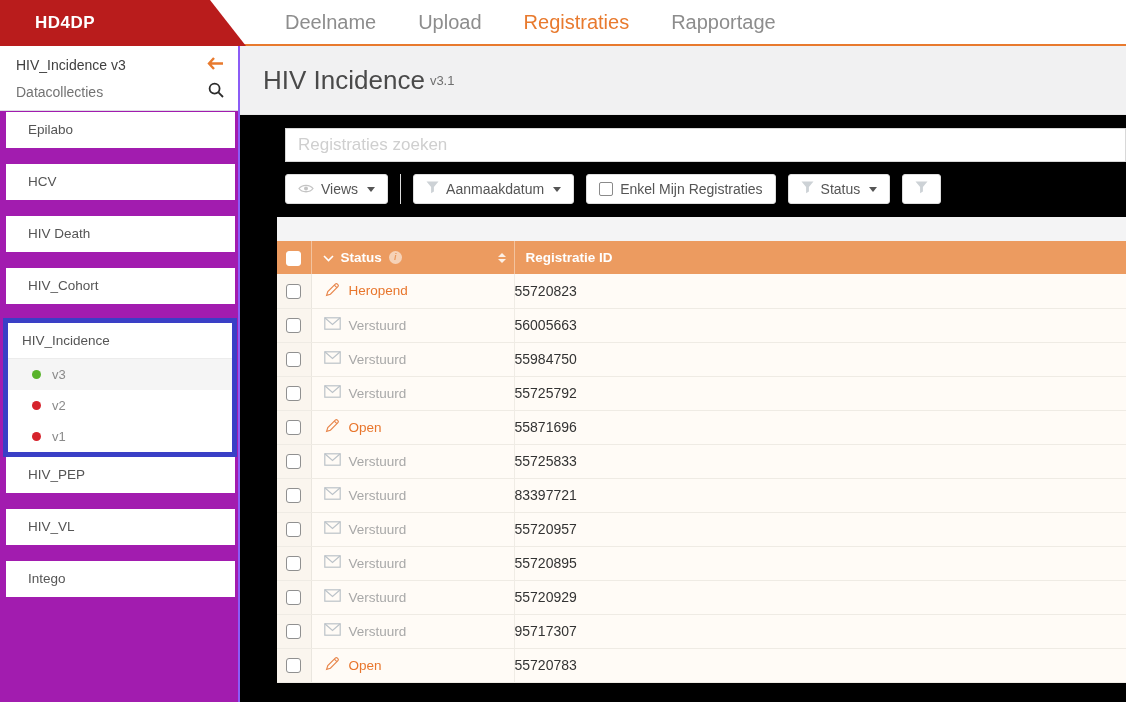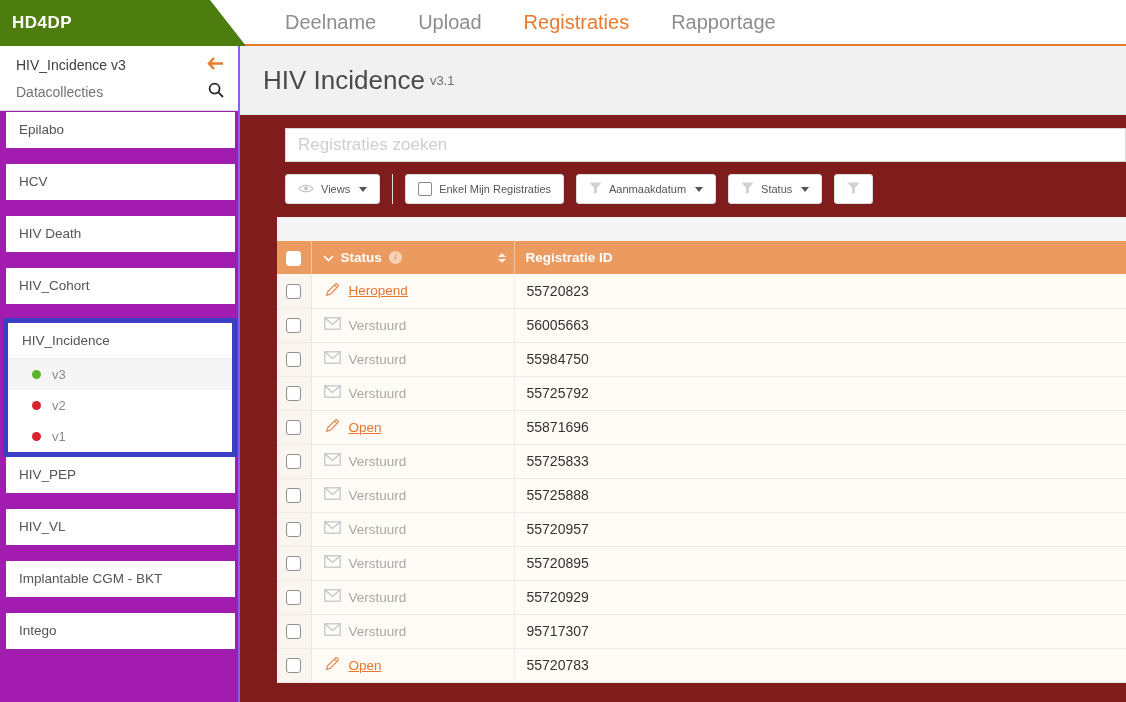--- a/index.html
+++ b/index.html
@@ -1,66 +1,66 @@
 <!DOCTYPE html>
 <html><head>
 <meta charset="utf-8">
 <style>
   * { margin:0; padding:0; box-sizing:border-box; }
   html,body { width:1126px; height:702px; overflow:hidden; background:#fff;
               font-family:"Liberation Sans", sans-serif; }
 
   
   .topbar { position:relative; height:46px; background:#fff; border-bottom:2px solid #e87a2e; }
-  .logo { position:absolute; left:0; top:0; width:246px; height:46px; background:#4d7c0f;
+  .logo { position:absolute; left:0; top:0; width:246px; height:46px; background:#b91c1c;
           clip-path:polygon(0 0, 210px 0, 246px 100%, 0 100%);
           color:#fff; font-size:17px; font-weight:bold; letter-spacing:.5px;
-          line-height:46px; padding-left:12px; cursor:pointer; }
+          line-height:46px; padding-left:35px; cursor:pointer; }
   .nav { margin-left:246px; height:44px; display:flex; align-items:center; padding-left:18px; }
   .nav-item { padding:0 21px; font-size:20px; color:#8d8d8d; cursor:pointer; white-space:nowrap; }
   .nav-item.active { color:#e87a2e; }
 
   
   .layout { display:flex; height:656px; }
 
   
   .sidebar { width:240px; flex:0 0 240px; background:#a21caf; border-right:2px solid #8b5cf6;
              display:flex; flex-direction:column; }
   .sidebar-head { background:#fff; padding:11px 14px 9px 16px; border-bottom:1px solid #dcdfe2; }
   .ctx-row { display:flex; justify-content:space-between; align-items:center;
              font-size:14px; color:#404040; }
   .dc-row  { display:flex; justify-content:space-between; align-items:center;
              font-size:14px; color:#737373; margin-top:9px; }
   .sidebar-list { flex:1; padding:1px 3px 0 6px; overflow:hidden; }
-  .card { background:#fff; height:36px; line-height:36px; padding-left:13px;
+  .card { background:#fff; height:36px; line-height:36px; padding-left:22px;
           font-size:13.5px; color:#555; margin-bottom:16px; cursor:pointer; }
   .ring { border:5px solid #3a3fc6; margin:-2px -2px 0 -3px; }
   .card-exp { background:#fff; }
   .card-title { height:36px; line-height:36px; padding-left:14px; font-size:13.5px;
                 color:#555; border-bottom:1px solid #ececec; cursor:pointer; }
   .vrow { height:31px; display:flex; align-items:center; padding-left:24px; gap:11px;
           font-size:13px; color:#8a8a8a; cursor:pointer; }
   .vrow.current { background:#f5f5f5; }
   .dot { width:9px; height:9px; border-radius:50%; flex:0 0 9px; }
 
   
-  .main { flex:1; min-width:0; background:#7f1d1d; display:flex; flex-direction:column; }
+  .main { flex:1; min-width:0; background:#000000; display:flex; flex-direction:column; }
   .page-head { height:69px; background:#f1f1f2; border-bottom:1px solid #e8e8e8;
                display:flex; align-items:center; padding-left:23px; }
   .page-title { font-size:26px; color:#4a4a4a; font-weight:400; }
   .page-ver { font-size:13px; color:#6f6f6f; margin-left:5px; }
   .content { padding-left:12px;margin-left:25px; }
   .search { display:block; width:calc(100% - 8px); margin:13px 0 0 8px; height:34px;
             border:1px solid #d8d8d8; padding:0 12px; font-size:17px; color:#555;
             font-family:inherit; outline:none; }
   .search::placeholder { color:#cfcfcf; }
 
   .toolbar { display:flex; align-items:center; gap:12px; margin:12px 0 0 8px; }
   .btn { display:flex; align-items:center; gap:7px; height:30px; padding:0 12px;
-         background:#fff; border:1px solid #ddd; border-radius:3px; font-size:11px;
+         background:#fff; border:1px solid #ddd; border-radius:3px; font-size:14px;
          color:#555; cursor:pointer; white-space:nowrap; }
   .vdiv { width:1px; height:30px; background:#ddd; }
   .caret { width:0; height:0; border-left:4px solid transparent; border-right:4px solid transparent;
            border-top:5px solid #555; margin-left:2px; }
   .cb { width:14px; height:14px; border:1px solid #8a8a8a; border-radius:2px; background:#fff; }
 
   .grayband { height:24px; background:#f4f4f5; margin-top:13px; }
 
   
   table { width:100%; border-collapse:collapse; table-layout:fixed; }
@@ -76,26 +76,26 @@
   .sort i { display:block; width:0; height:0; border-left:4px solid transparent;
             border-right:4px solid transparent; }
   .sort .up { border-bottom:4px solid rgba(255,255,255,.85); }
   .sort .dn { border-top:4px solid rgba(255,255,255,.85); }
 
   tbody tr { background:#fffbf6; cursor:pointer; }
   tbody td { height:34px; border-bottom:1px solid #efebe4; padding:0; }
   .cell-check { background:#faf5ee; text-align:center; border-right:1px solid #eae6df; }
   .cell-status { border-right:1px solid #f0ece5; }
   .status-wrap { display:flex; align-items:center; gap:8px; padding-left:12px; font-size:13.5px; }
-  tr.t-open .status-wrap { color:#e8762d;text-decoration:underline; }
+  tr.t-open .status-wrap { color:#e8762d; }
   tr.t-sent .status-wrap { color:#a8a8a8; }
   tr .ic-pencil { display:none; } tr .ic-env { display:none; }
   tr.t-open .ic-pencil { display:inline-block; }
   tr.t-sent .ic-env { display:inline-block; }
-  .cell-id { padding-left:12px; font-size:14px; color:#333; }
+  .cell-id { font-size:14px; color:#333; }
   .row-cb { width:15px; height:15px; border:1px solid #909090; border-radius:3px;
             background:#fff; display:inline-block; vertical-align:middle; cursor:pointer; }
   .hdr-cb { width:15px; height:15px; border:1px solid #fff; border-radius:3px; background:#fff;
             display:inline-block; vertical-align:middle; margin-left:9px; cursor:pointer; }
 </style>
 </head>
 <body>
 
 <header class="topbar">
   <div class="logo">HD4DP</div>
@@ -148,21 +148,20 @@
   </div>
               <div class="vrow">
     <span class="dot" style="background: rgb(214, 35, 44);"></span>
     <span>v1</span>
   </div>
             </div>
     </div>
   </div>
         <div class="card"><span>HIV_PEP</span></div>
         <div class="card"><span>HIV_VL</span></div>
-        <div class="card"><span>Implantable CGM - BKT</span></div>
         <div class="card"><span>Intego</span></div>
       </div>
   </aside>
 
   <main class="main">
     <div class="page-head">
       <span class="page-title">HIV Incidence</span>
       <span class="page-ver">v3.1</span>
     </div>
 
@@ -175,32 +174,32 @@
             <svg width="16" height="11" viewBox="0 0 16 11">
               <path d="M1 5.5 C4 1.2, 12 1.2, 15 5.5 C12 9.8, 4 9.8, 1 5.5 Z" fill="none" stroke="#c4c4c4" stroke-width="1.3"></path>
               <circle cx="8" cy="5.5" r="2" fill="#c4c4c4"></circle>
             </svg>
           </span>
           <span>Views</span>
           <span class="caret"></span>
         </button>
         <div class="vdiv"></div>
         <button class="btn">
-          <span class="cb"></span>
-          <span>Enkel Mijn Registraties</span>
-        </button>
-      <button class="btn">
     <span>
       <svg width="13" height="13" viewBox="0 0 13 13">
         <path d="M0.5 0.5 h12 l-4.6 5.4 v4.6 l-2.8 1.8 v-6.4 Z" fill="#cdd2d6"></path>
       </svg>
     </span>
     <span>Aanmaakdatum</span>
     <span class="caret"></span>
   </button>
+      <button class="btn">
+          <span class="cb"></span>
+          <span>Enkel Mijn Registraties</span>
+        </button>
           <button class="btn">
     <span>
       <svg width="13" height="13" viewBox="0 0 13 13">
         <path d="M0.5 0.5 h12 l-4.6 5.4 v4.6 l-2.8 1.8 v-6.4 Z" fill="#cdd2d6"></path>
       </svg>
     </span>
     <span>Status</span>
     <span class="caret"></span>
   </button>
           <button class="btn">
@@ -363,21 +362,21 @@
 
         <span class="ic-env">
           <svg width="17" height="13" viewBox="0 0 17 13">
             <rect x="0.8" y="0.8" width="15.4" height="11.4" fill="none" stroke="#bcc3c9" stroke-width="1.2"></rect>
             <polyline points="0.8,0.8 8.5,7.4 16.2,0.8" fill="none" stroke="#bcc3c9" stroke-width="1.2"></polyline>
           </svg>
         </span>
         <span>Verstuurd</span>
       </span>
     </td>
-    <td class="cell-id">55725888</td>
+    <td class="cell-id">83397721</td>
   </tr>
             <tr class="t-sent">
     <td class="cell-check">
       <span class="row-cb"></span>
     </td>
     <td class="cell-status">
       <span class="status-wrap">
 
         <span class="ic-env">
           <svg width="17" height="13" viewBox="0 0 17 13">

